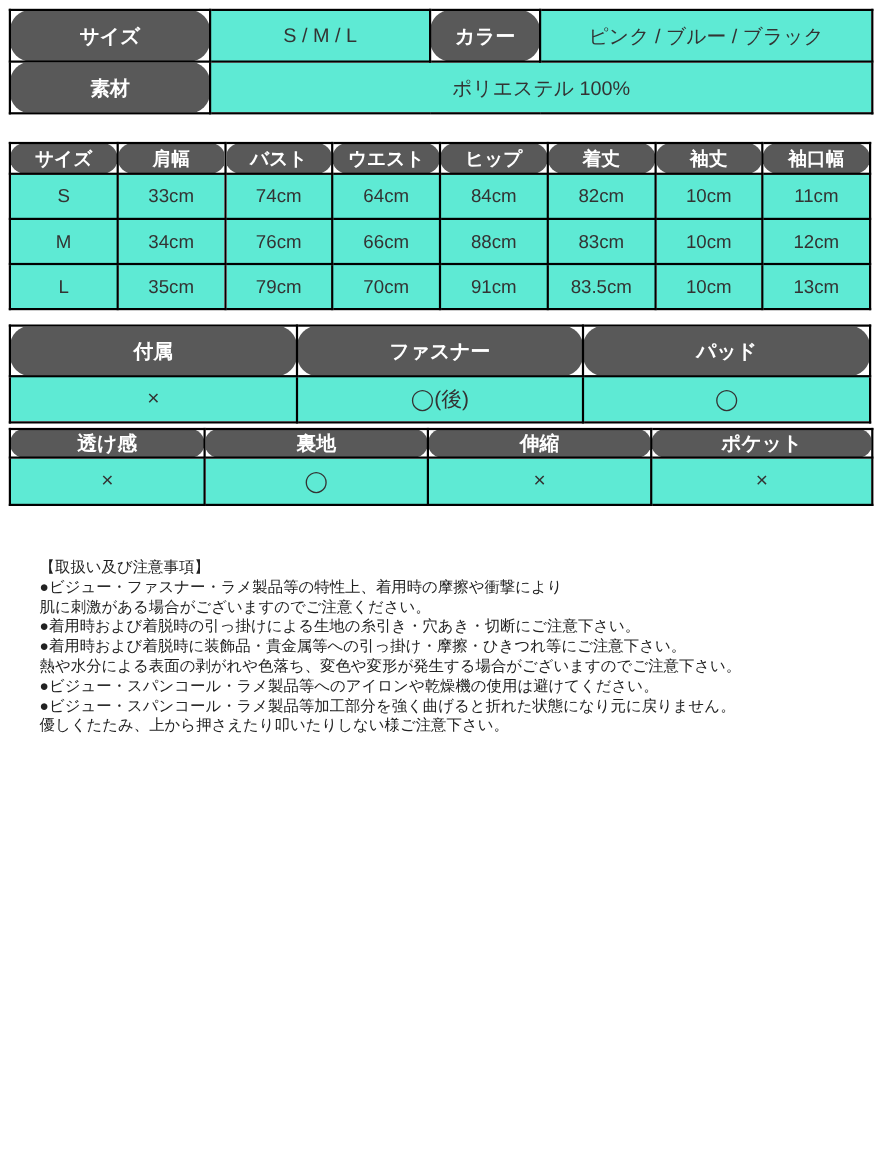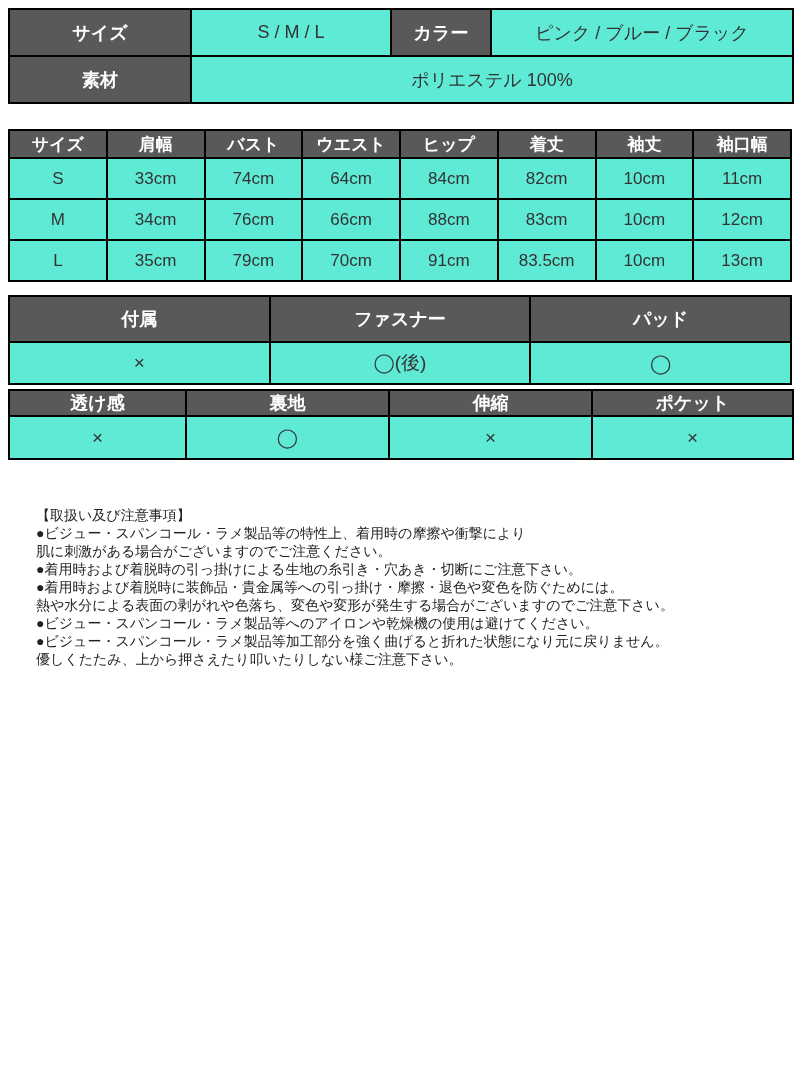--- a/index.html
+++ b/index.html
@@ -20,20 +20,21 @@
     border: 2px solid #000000;
     text-align: center;
     vertical-align: middle;
     overflow: hidden;
   }
   th {
     background: #595959;
     color: #ffffff;
     font-weight: bold;
     font-size: 18px;
+    border-radius: 19px;
   }
   td {
     color: #333333;
     font-size: 18px;
     background: #5eead4;
   }
 
   
   .t-info th, .t-info td { height: 47px; }
 
@@ -164,23 +165,23 @@
       <td>×</td>
       <td>◯</td>
       <td>×</td>
       <td>×</td>
     </tr>
   </tbody>
     </table>
 
   <div class="care">
     <div class="line">【取扱い及び注意事項】</div>
-    <div class="line">●ビジュー・スパンコール・ラメ製品等の特性上、着用時の摩擦や衝撃により</div>
+    <div class="line">●ビジュー・ファスナー・ラメ製品等の特性上、着用時の摩擦や衝撃により</div>
     <div class="line">肌に刺激がある場合がございますのでご注意ください。</div>
     <div class="line">●着用時および着脱時の引っ掛けによる生地の糸引き・穴あき・切断にご注意下さい。</div>
-    <div class="line">●着用時および着脱時に装飾品・貴金属等への引っ掛け・摩擦・退色や変色を防ぐためには。</div>
+    <div class="line">●着用時および着脱時に装飾品・貴金属等への引っ掛け・摩擦・ひきつれ等にご注意下さい。</div>
     <div class="line">熱や水分による表面の剥がれや色落ち、変色や変形が発生する場合がございますのでご注意下さい。</div>
     <div class="line">●ビジュー・スパンコール・ラメ製品等へのアイロンや乾燥機の使用は避けてください。</div>
     <div class="line">●ビジュー・スパンコール・ラメ製品等加工部分を強く曲げると折れた状態になり元に戻りません。</div>
     <div class="line">優しくたたみ、上から押さえたり叩いたりしない様ご注意下さい。</div>
   </div>
 
 </div>
 
 </body></html>

